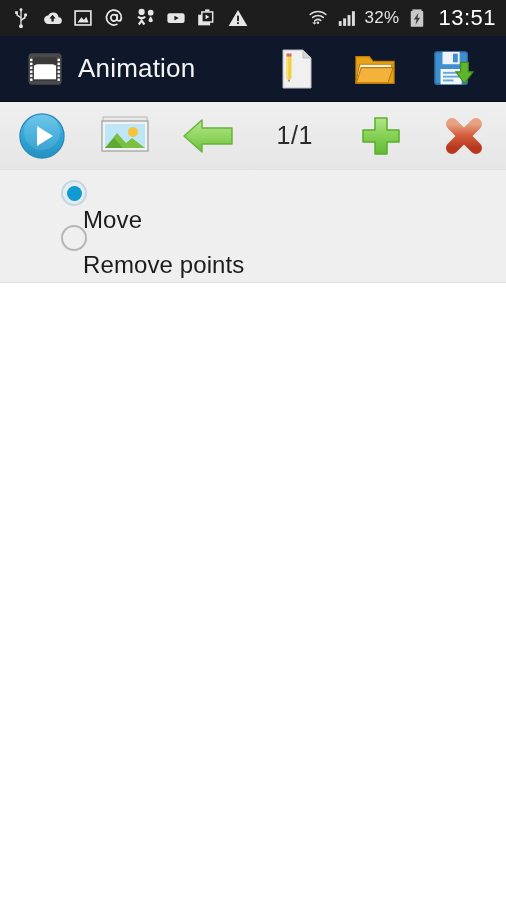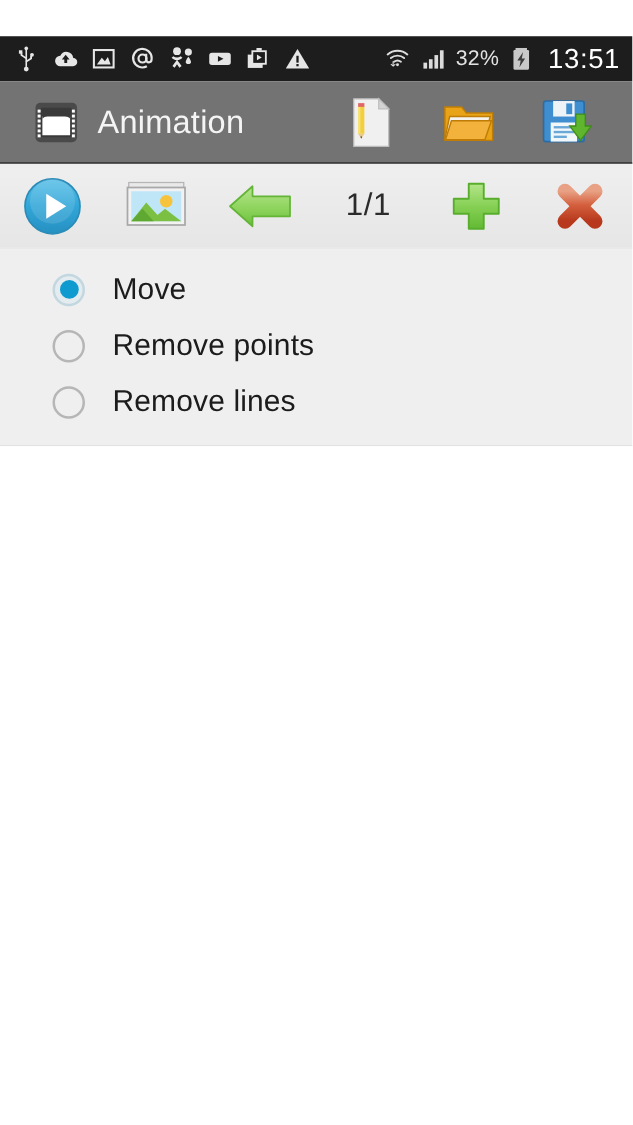--- a/index.html
+++ b/index.html
@@ -11,39 +11,38 @@
   }
 
   
   .statusbar {
     height: 36px;
     background: #1d1d1d;
     display: flex;
     align-items: center;
     padding: 0 8px 0 10px;
     color: #e8e8e8;
-    margin-top: 29px;
   }
   .sb-left { display: flex; align-items: center; gap: 9px; flex: 0 0 auto; }
   .sb-spacer { flex: 1 1 auto; }
   .sb-right { display: flex; align-items: center; gap: 7px; flex: 0 0 auto; }
   .sb-icon { width: 22px; height: 22px; display: block; }
   .sb-batt-pct {
     font-size: 17px; color: #e3e3e3; letter-spacing: 0.3px;
     font-family: "Liberation Sans", sans-serif;
   }
   .sb-clock {
     font-size: 22px; color: #ffffff; letter-spacing: 0.5px;
     margin-left: 3px; padding-right: 2px;
   }
 
   
   .titlebar {
     height: 66px;
-    background: #737373;
+    background: #0f172a;
     display: flex;
     align-items: center;
     padding: 0 10px 0 26px;
     border-bottom: 1px solid #0c0c0c;
   }
   .app-icon { width: 38px; height: 38px; flex: 0 0 auto; }
   .app-title {
     color: #f4f4f4;
     font-size: 26px;
     margin-left: 14px;
@@ -87,24 +86,24 @@
   }
 
   
   .list-panel {
     background: #efefef;
     padding: 10px 0 12px 0;
     border-bottom: 1px solid #e2e2e2;
   }
   .radio-row {
     display: flex;
-    align-items: center;
     height: 45px;
-    padding-left: 42px;
+    padding-left: 61px;
     cursor: pointer;
+    flex-direction: column;
   }
   .radio {
     width: 26px; height: 26px;
     border-radius: 50%;
     flex: 0 0 auto;
     position: relative;
     border: 2px solid #b6b6b6;
     background: #efefef;
   }
   .radio.checked {
@@ -381,21 +380,17 @@
       <span class="radio-label">Move</span>
     </div>
 
 
 
     <div class="radio-row">
       <span class="radio"></span>
       <span class="radio-label">Remove points</span>
     </div>
 
-    <div class="radio-row">
-      <span class="radio"></span>
-      <span class="radio-label">Remove lines</span>
-    </div>
   </div>
 
   <div class="canvas-area"></div>
 
 </div>
 
 </body></html>

